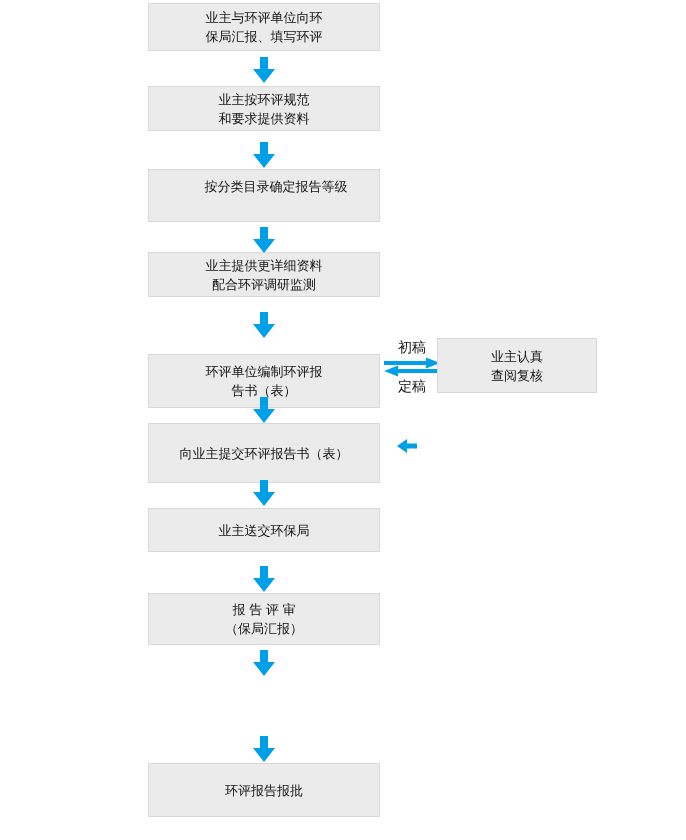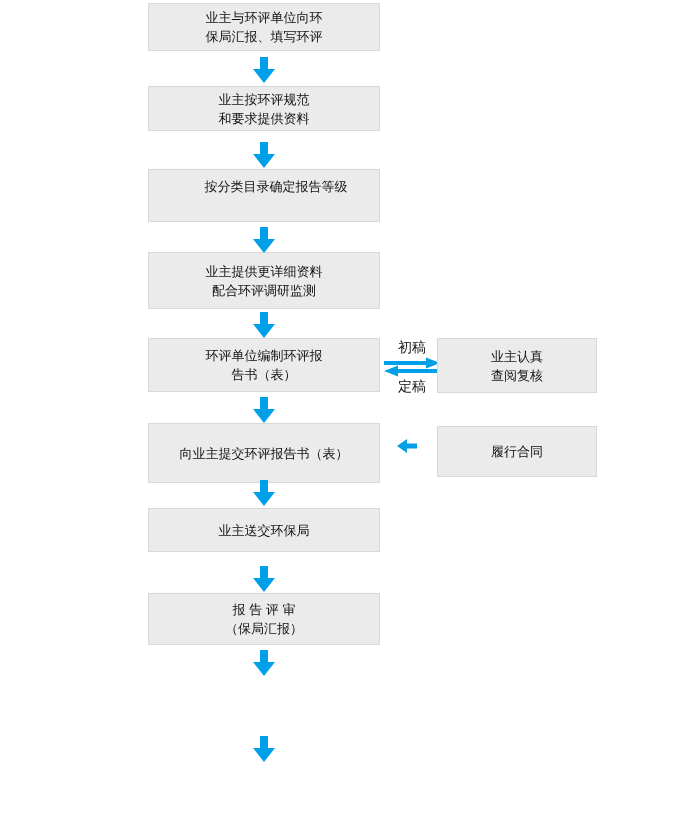--- a/index.html
+++ b/index.html
@@ -67,37 +67,40 @@
     <span>业主与环评单位向环
 保局汇报、填写环评</span>
   </div>
   <div class="box main-box" style="top:86px;height:45px">
     <span>业主按环评规范
 和要求提供资料</span>
   </div>
   <div class="box main-box align-top" style="top:169px;height:53px">
     <span>按分类目录确定报告等级</span>
   </div>
-  <div class="box main-box" style="top:252px;height:57px">
+  <div class="box main-box" style="top:252px;height:45px">
     <span>业主提供更详细资料
 配合环评调研监测</span>
   </div>
-  <div class="box main-box" style="top:338px;height:54px">
+  <div class="box main-box" style="top:354px;height:54px">
     <span>环评单位编制环评报
 告书（表）</span>
   </div>
   <div class="box main-box" style="top:423px;height:60px">
     <span>向业主提交环评报告书（表）</span>
   </div>
   <div class="box main-box" style="top:508px;height:44px">
     <span>业主送交环保局</span>
   </div>
   <div class="box main-box" style="top:593px;height:52px">
     <span>报 告 评 审
 （保局汇报）</span>
+  </div>
+  <div class="box main-box" style="top:763px;height:54px">
+    <span>环评报告报批</span>
   </div>
 
   <div class="down-arrow" style="top:57px">
       <svg width="22" height="26" viewBox="0 0 22 26">
         <path d="M7 0 H15 V12 H22 L11 26 L0 12 H7 Z" fill="#00a0e9"></path>
       </svg>
     </div>
   <div class="down-arrow" style="top:142px">
       <svg width="22" height="26" viewBox="0 0 22 26">
         <path d="M7 0 H15 V12 H22 L11 26 L0 12 H7 Z" fill="#00a0e9"></path>
@@ -147,23 +150,20 @@
         <path d="M56 12 H14 V8.5 L0 14 L14 19.5 V16 H56 Z" fill="#00a0e9"></path>
       </svg>
     </span>
     <span class="draft-label">定稿</span>
   </div>
 
   <div class="box side-box" style="top:338px;height:55px">
     <span>业主认真
 查阅复核</span>
   </div>
-  <div class="box side-box" style="top:426px;height:51px">
-    <span>履行合同</span>
-  </div>
 
   <div class="left-arrow">
     <svg width="20" height="14" viewBox="0 0 20 14">
         <path d="M20 4.5 H10 V0 L0 7 L10 14 V9.5 H20 Z" fill="#00a0e9"></path>
       </svg>
   </div>
 
 </div>
 
 </body></html>

